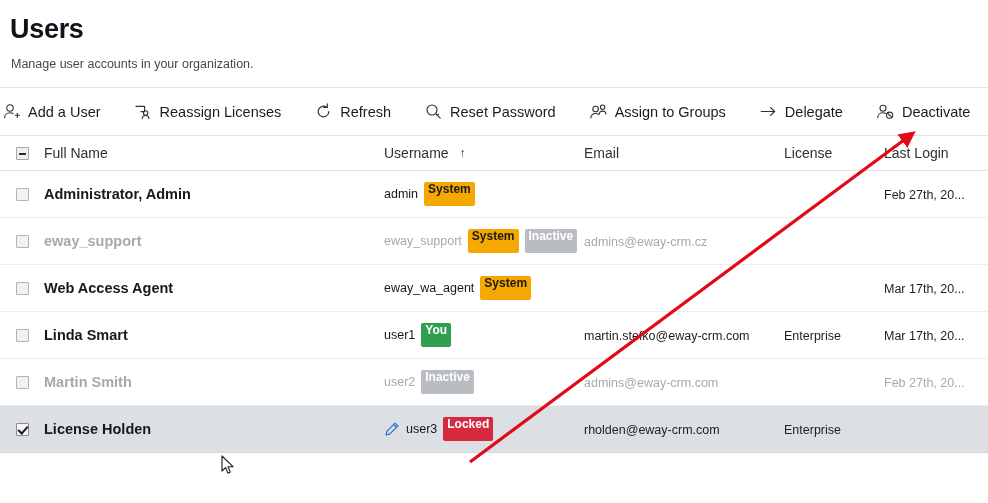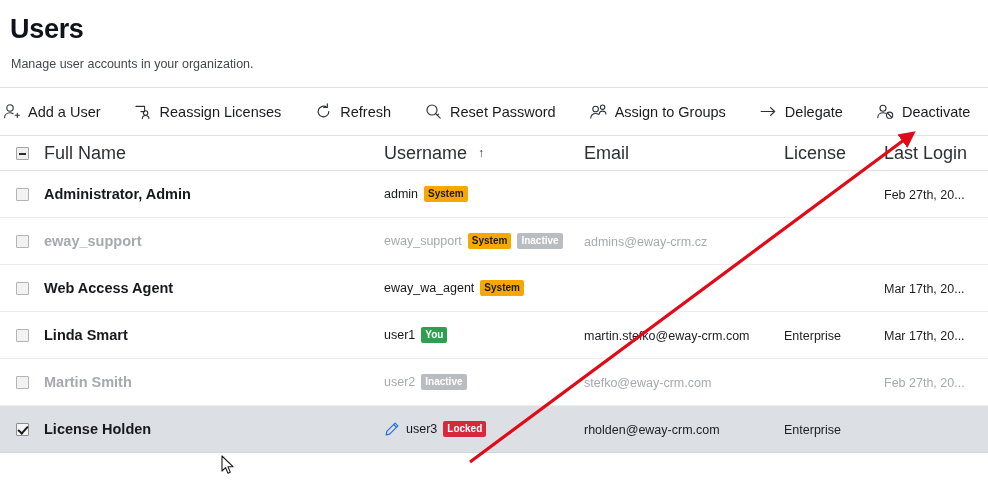--- a/index.html
+++ b/index.html
@@ -103,21 +103,21 @@
   .grid-row.dim .c-license,
   .grid-row.dim .c-login { color: #a6a9ae; }
 
   .col-check { width: 44px; flex: 0 0 44px; display: flex; justify-content: center; }
   .col-name  { width: 340px; flex: 0 0 340px; }
   .col-user  { width: 200px; flex: 0 0 200px; display: flex; align-items: center; gap: 6px;}
   .col-email { width: 200px; flex: 0 0 200px; }
   .col-license { width: 100px; flex: 0 0 100px; }
   .col-login { width: 104px; flex: 0 0 104px; }
 
-  .hdr-text { font-size: 18px; color: #2e3033; }
+  .hdr-text { font-size: 14px; color: #2e3033; }
   .hdr-sort { margin-left: 5px; font-size: 12px; color: #2e3033; }
 
   .c-name {
     font-size: 14.5px;
     font-weight: bold;
     color: #18191c;
   }
   .c-user-text { font-size: 12.5px; color: #17181b; }
   .c-email { font-size: 12.5px; color: #1d1e21; }
   .c-license { font-size: 12.5px; color: #1d1e21; }
@@ -155,24 +155,24 @@
     left: 3px; top: 0px;
     width: 4px; height: 8px;
     border: solid #1b1b1b;
     border-width: 0 2px 2px 0;
     transform: rotate(42deg);
   }
 
   
   .badge {
     display: inline-block;
-    font-size: 10px;
+    font-size: 12px;
     font-weight: bold;
     line-height: 13px;
-    padding: 1px 4px 2px 4px;
+    padding: 1px 4px 10px 4px;
     border-radius: 2px;
     color: #fff;
     vertical-align: middle;
     white-space: nowrap;
   }
   .badge-system   { background: #f7a800; color: #1a1a1a; }
   .badge-inactive { background: #b9bcc1; color: #ffffff; }
   .badge-you      { background: #2f9e4f; color: #ffffff; }
   .badge-locked   { background: #d6293e; color: #ffffff; }
 
@@ -366,21 +366,21 @@
         </div>
         <div class="grid-row dim">
           <div class="col-check">
             <span class="cbx"></span>
           </div>
           <div class="col-name"><span class="c-name">Martin Smith</span></div>
           <div class="col-user">
             <span class="c-user-text">user2</span>
             <span class="badge badge-inactive">Inactive</span>
           </div>
-          <div class="col-email"><span class="c-email">stefko@eway-crm.com</span></div>
+          <div class="col-email"><span class="c-email">admins@eway-crm.com</span></div>
           <div class="col-license"><span class="c-license"></span></div>
           <div class="col-login"><span class="c-login">Feb 27th, 20...</span></div>
         </div>
         <div class="grid-row selected">
           <div class="col-check">
             <span class="cbx checked"></span>
           </div>
           <div class="col-name"><span class="c-name">License Holden</span></div>
           <div class="col-user">
             <span class="pencil">

